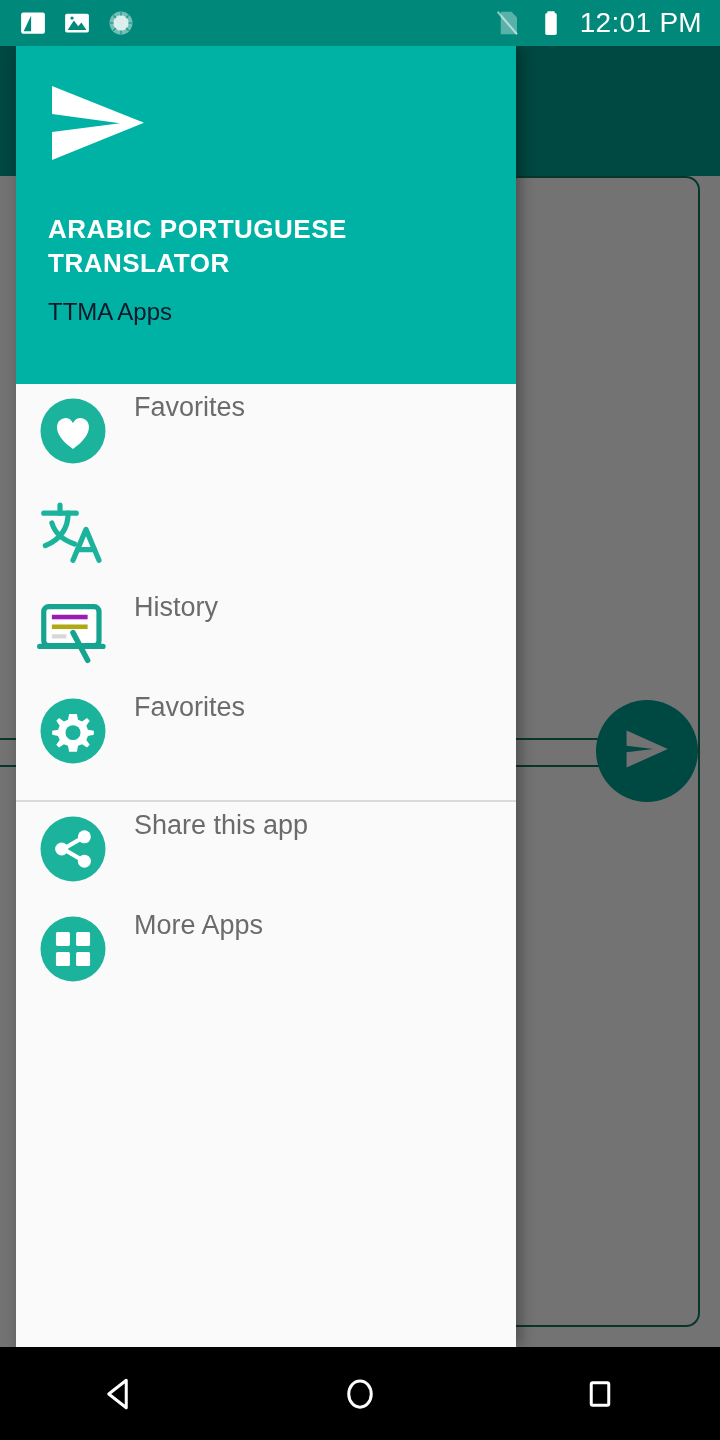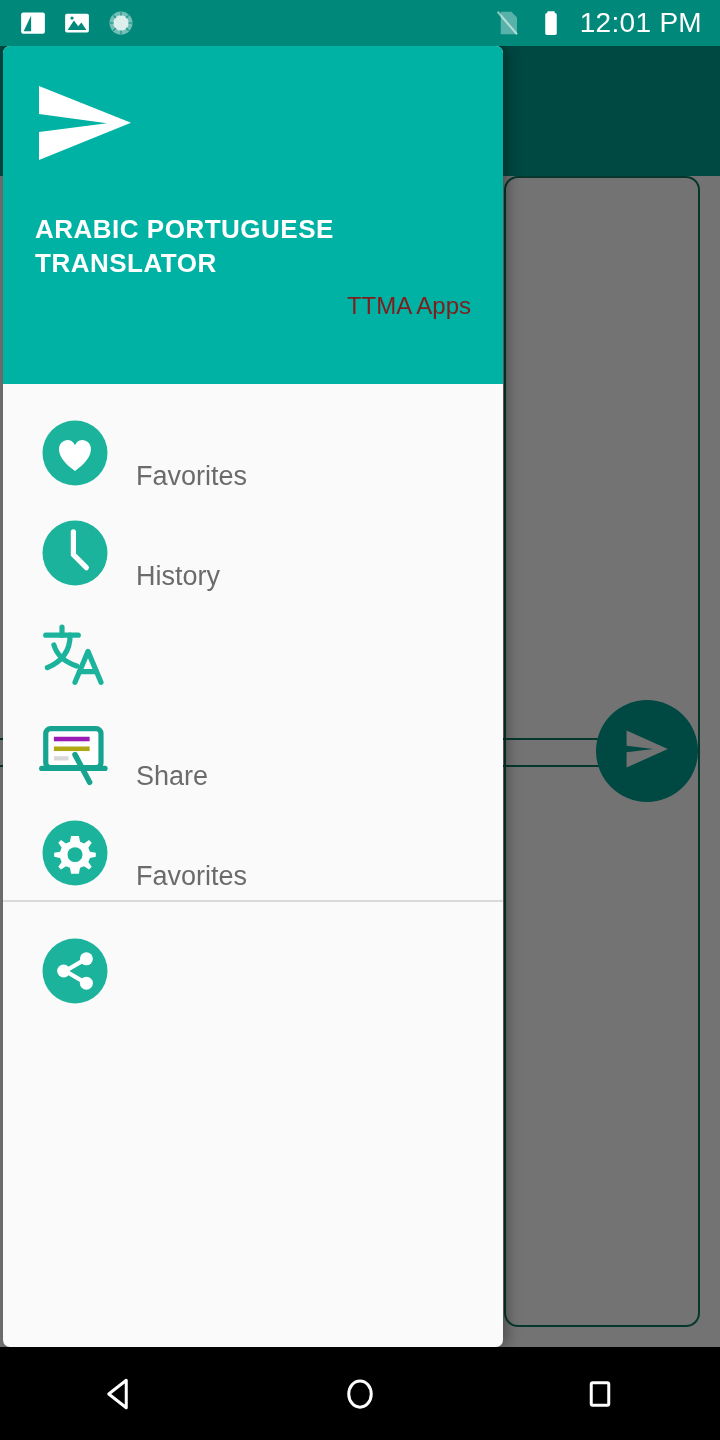--- a/index.html
+++ b/index.html
@@ -69,47 +69,46 @@
     margin-left:auto; display:flex; align-items:center; gap:14px; padding-right:18px;
   }
   .sb-icon { width:30px; height:30px; display:block; }
   #clock {
     color:#ffffff; font-size:28px; font-weight:500; letter-spacing:0.3px;
     white-space:nowrap;
   }
 
   
   #drawer {
-    position:absolute; left:3px; top:46px; width:500px; height:1301px;
+    position:absolute; left:16px; top:46px; width:500px; height:1301px;
     background:#fafafa;
     z-index:30;
     box-shadow:4px 0 14px rgba(0,0,0,0.35);
     overflow:hidden;
-    border-radius:7px;
   }
   #drawer-header {
     position:relative; width:500px; height:338px;
     background:#00b2a3;
     padding:38px 32px 0 32px;
   }
   #drawer-logo { width:100px; height:78px; display:block; margin-bottom:50px; }
   #drawer-title {
     color:#ffffff; font-size:26px; font-weight:bold;
     line-height:34px; letter-spacing:0.5px; max-width:330px;
   }
   #drawer-subtitle {
-    color:#7f1d1d; font-size:24px; font-weight:400; margin-top:12px;text-align:right;
+    color:#0f172a; font-size:24px; font-weight:400; margin-top:18px;
   }
 
   .menu-group { padding-top:8px; padding-bottom:8px; }
   .menu-divider { height:2px; background:#dadada; margin:0; }
 
   .menu-item {
-    display:flex; align-items:flex-end; height:100px;
-    padding-left:33px; cursor:pointer;
+    display:flex; align-items:flex-start; height:100px;
+    padding-left:18px; cursor:pointer;
   }
   .menu-icon {
     width:78px; flex:0 0 78px; height:78px;
     display:flex; align-items:center; justify-content:center;
   }
   .menu-icon svg { display:block; }
   .menu-label {
     margin-left:22px; font-size:27px; color:#6b6b6b; white-space:nowrap;
   }
 
@@ -215,29 +214,20 @@
       <div class="menu-item">
         <span class="menu-icon">
           <svg viewBox="0 0 48 48" width="78" height="78">
             <circle cx="24" cy="24" r="20" fill="#1bb39c"></circle>
             <path d="M24 35 C12 27 12.5 18.5 17.5 16.5 C21 15 23.3 17.6 24 19.3 C24.7 17.6 27 15 30.5 16.5 C35.5 18.5 36 27 24 35 Z" fill="#ffffff"></path>
           </svg>
         </span>
         <span class="menu-label">Favorites</span>
       </div>
 
-      <div class="menu-item">
-        <span class="menu-icon">
-          <svg viewBox="0 0 48 48" width="78" height="78">
-            <circle cx="24" cy="24" r="20" fill="#1bb39c"></circle>
-            <path d="M23 11 L23 25 L31 33" stroke="#ffffff" stroke-width="3.2" fill="none" stroke-linecap="round" stroke-linejoin="round"></path>
-          </svg>
-        </span>
-        <span class="menu-label">History</span>
-      </div>
 
       <div class="menu-item">
         <span class="menu-icon">
           <svg viewBox="0 0 48 48" width="78" height="78">
             <g stroke="#1bb39c" stroke-width="3.2" fill="none" stroke-linecap="round">
               <line x1="16" y1="8" x2="16" y2="13"></line>
               <line x1="6" y1="13" x2="26" y2="13"></line>
               <path d="M21 13 C21 24 14 30 7 33"></path>
               <path d="M11 19 C13 26 19 30 25 32"></path>
             </g>
@@ -254,21 +244,21 @@
         <span class="menu-icon">
           <svg viewBox="0 0 48 48" width="78" height="78">
             <rect x="6" y="9" width="34" height="24" rx="3" fill="#ffffff" stroke="#16a38f" stroke-width="3.2"></rect>
             <line x1="3.5" y1="33.5" x2="42.5" y2="33.5" stroke="#16a38f" stroke-width="3.2" stroke-linecap="round"></line>
             <rect x="11" y="14" width="22" height="2.8" fill="#9b1bb5"></rect>
             <rect x="11" y="20" width="22" height="2.8" fill="#b0a814"></rect>
             <rect x="11" y="26" width="9" height="2.6" fill="#d8d8d8"></rect>
             <line x1="24" y1="25" x2="33" y2="42" stroke="#16a38f" stroke-width="3.4" stroke-linecap="round"></line>
           </svg>
         </span>
-        <span class="menu-label">Share</span>
+        <span class="menu-label">History</span>
       </div>
 
       <div class="menu-item">
         <span class="menu-icon">
           <svg viewBox="0 0 48 48" width="78" height="78">
             <circle cx="24" cy="24" r="20" fill="#1bb39c"></circle>
             <path d="M24 13.5 L26.4 13.5 L27.1 17.1 L29.6 18.1 L32.6 16 L34.3 17.7 L32.2 20.7 L33.2 23.2 L36.8 23.9 L36.8 26.3 L33.2 27 L32.2 29.5 L34.3 32.5 L32.6 34.2 L29.6 32.1 L27.1 33.1 L26.4 36.7 L24 36.7 L21.6 36.7 L20.9 33.1 L18.4 32.1 L15.4 34.2 L13.7 32.5 L15.8 29.5 L14.8 27 L11.2 26.3 L11.2 23.9 L14.8 23.2 L15.8 20.7 L13.7 17.7 L15.4 16 L18.4 18.1 L20.9 17.1 L21.6 13.5 Z" fill="#ffffff"></path>
             <circle cx="24" cy="25" r="4.6" fill="#1bb39c"></circle>
           </svg>
         </span>
@@ -287,23 +277,36 @@
             <circle cx="24" cy="24" r="20" fill="#1bb39c"></circle>
             <g stroke="#ffffff" stroke-width="2.6">
               <line x1="18" y1="24" x2="30" y2="17"></line>
               <line x1="18" y1="24" x2="30" y2="31"></line>
             </g>
             <circle cx="17" cy="24" r="4" fill="#ffffff"></circle>
             <circle cx="31" cy="16.5" r="4" fill="#ffffff"></circle>
             <circle cx="31" cy="31.5" r="4" fill="#ffffff"></circle>
           </svg>
         </span>
-      </div>
-
-
+        <span class="menu-label">Share this app</span>
+      </div>
+
+
+      <div class="menu-item">
+        <span class="menu-icon">
+          <svg viewBox="0 0 48 48" width="78" height="78">
+            <circle cx="24" cy="24" r="20" fill="#1bb39c"></circle>
+            <rect x="13.5" y="13.5" width="8.6" height="8.6" rx="1" fill="#ffffff"></rect>
+            <rect x="25.9" y="13.5" width="8.6" height="8.6" rx="1" fill="#ffffff"></rect>
+            <rect x="13.5" y="25.9" width="8.6" height="8.6" rx="1" fill="#ffffff"></rect>
+            <rect x="25.9" y="25.9" width="8.6" height="8.6" rx="1" fill="#ffffff"></rect>
+          </svg>
+        </span>
+        <span class="menu-label">More Apps</span>
+      </div>
 
     </div>
   </div>
 
   <div id="nav-bar">
     <div class="nav-btn">
       <span>
         <svg viewBox="0 0 32 32" width="40" height="40">
           <path d="M21 5 L7 16 L21 27 Z" fill="none" stroke="#ffffff" stroke-width="2.4" stroke-linejoin="round"></path>
         </svg>

